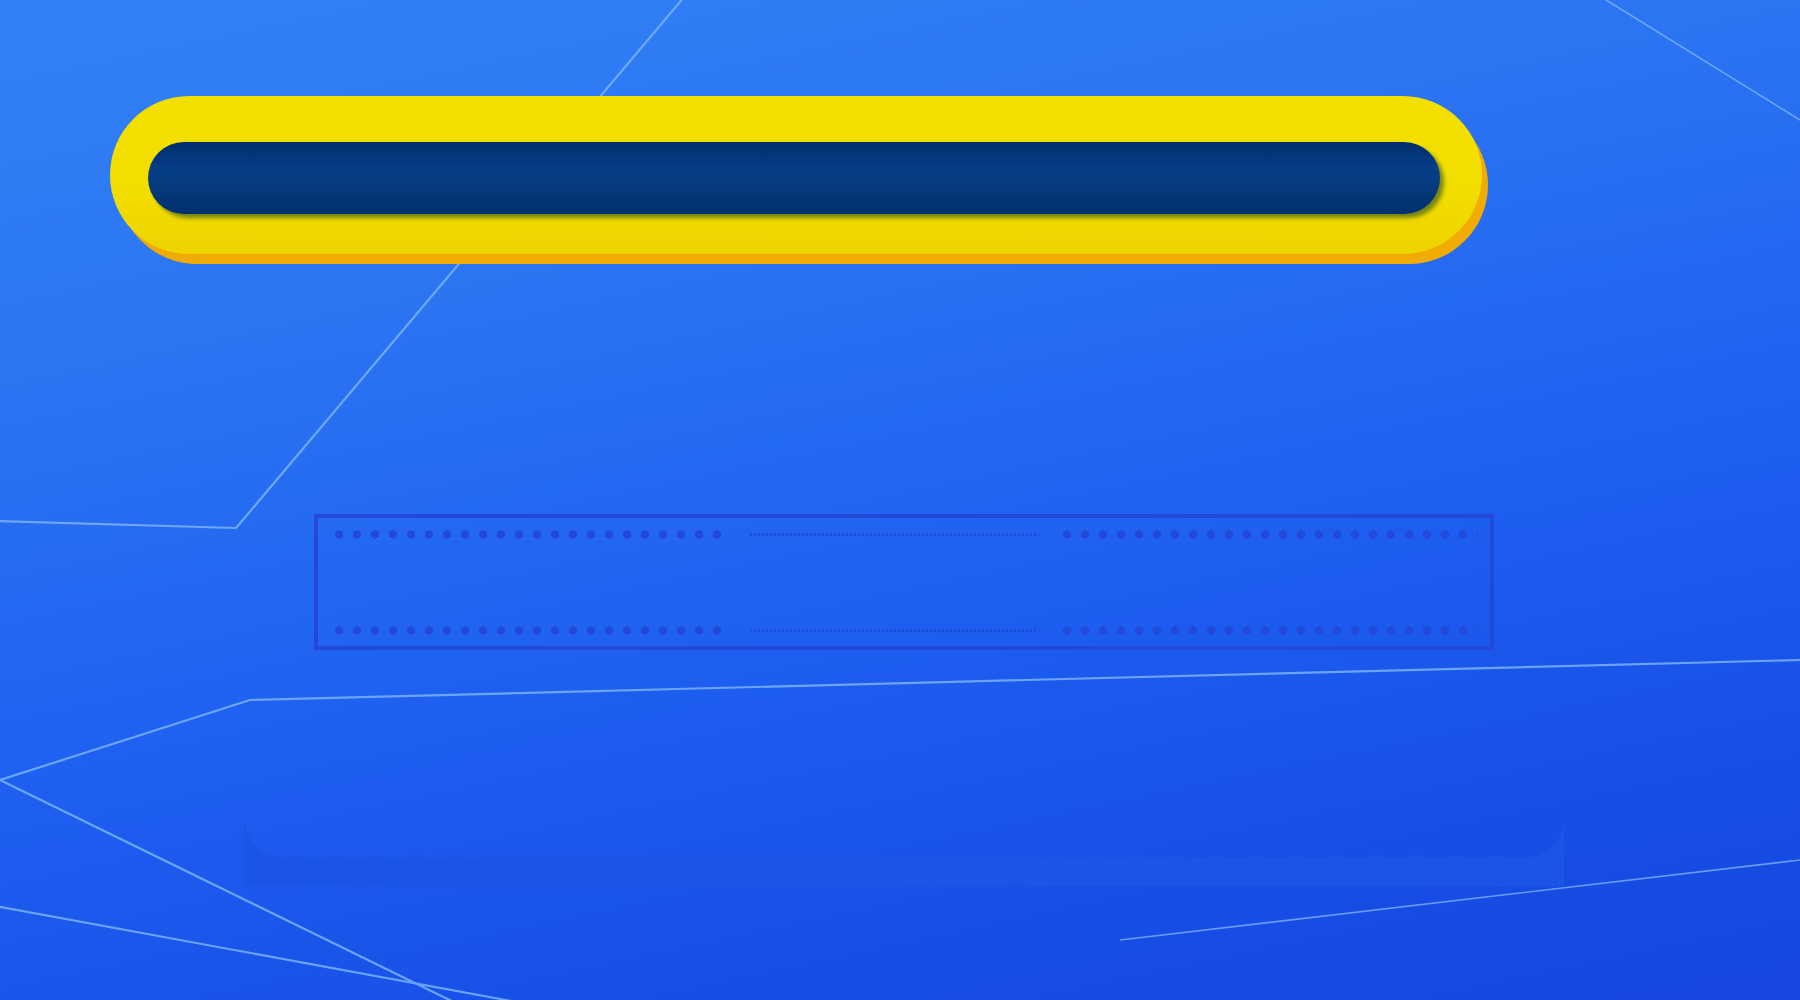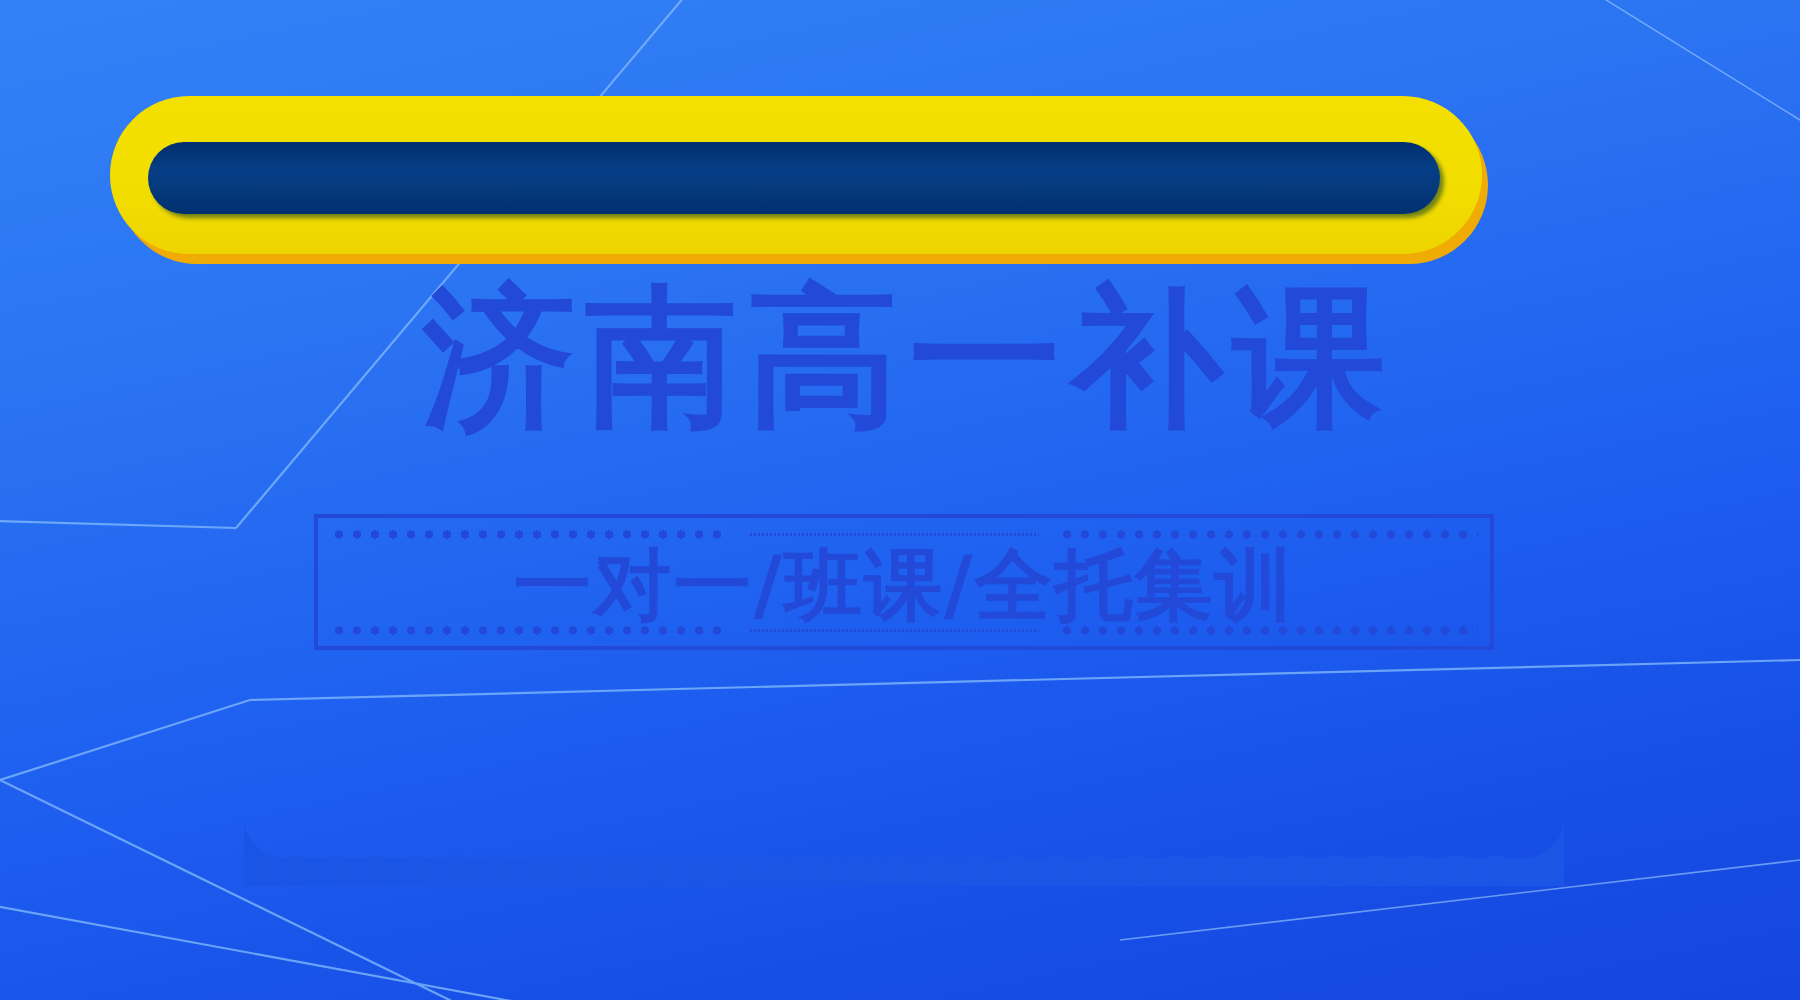--- a/index.html
+++ b/index.html
@@ -260,29 +260,27 @@
         <circle cx="1012" cy="29" r="14"></circle>
           <circle cx="1052" cy="29" r="14"></circle>
         <circle cx="1092" cy="29" r="14"></circle>
           <circle cx="1132" cy="29" r="14"></circle>
         <circle cx="1172" cy="29" r="14"></circle>
           <circle cx="1212" cy="29" r="14"></circle>
         <circle cx="1252" cy="29" r="14"></circle>
       </g>
     </svg>
 
-    <div class="headline">济南高一补课</div>
 
     <div class="subbox">
       <div class="dotrow top">
         <span class="dotseg left"></span>
         <span class="dotseg mid"></span>
         <span class="dotseg right"></span>
       </div>
-      <div class="subtitle">一对一/班课/全托集训</div>
       <div class="dotrow bottom">
         <span class="dotseg left"></span>
         <span class="dotseg mid"></span>
         <span class="dotseg right"></span>
       </div>
     </div>
   </div>
 
 </div>
 

